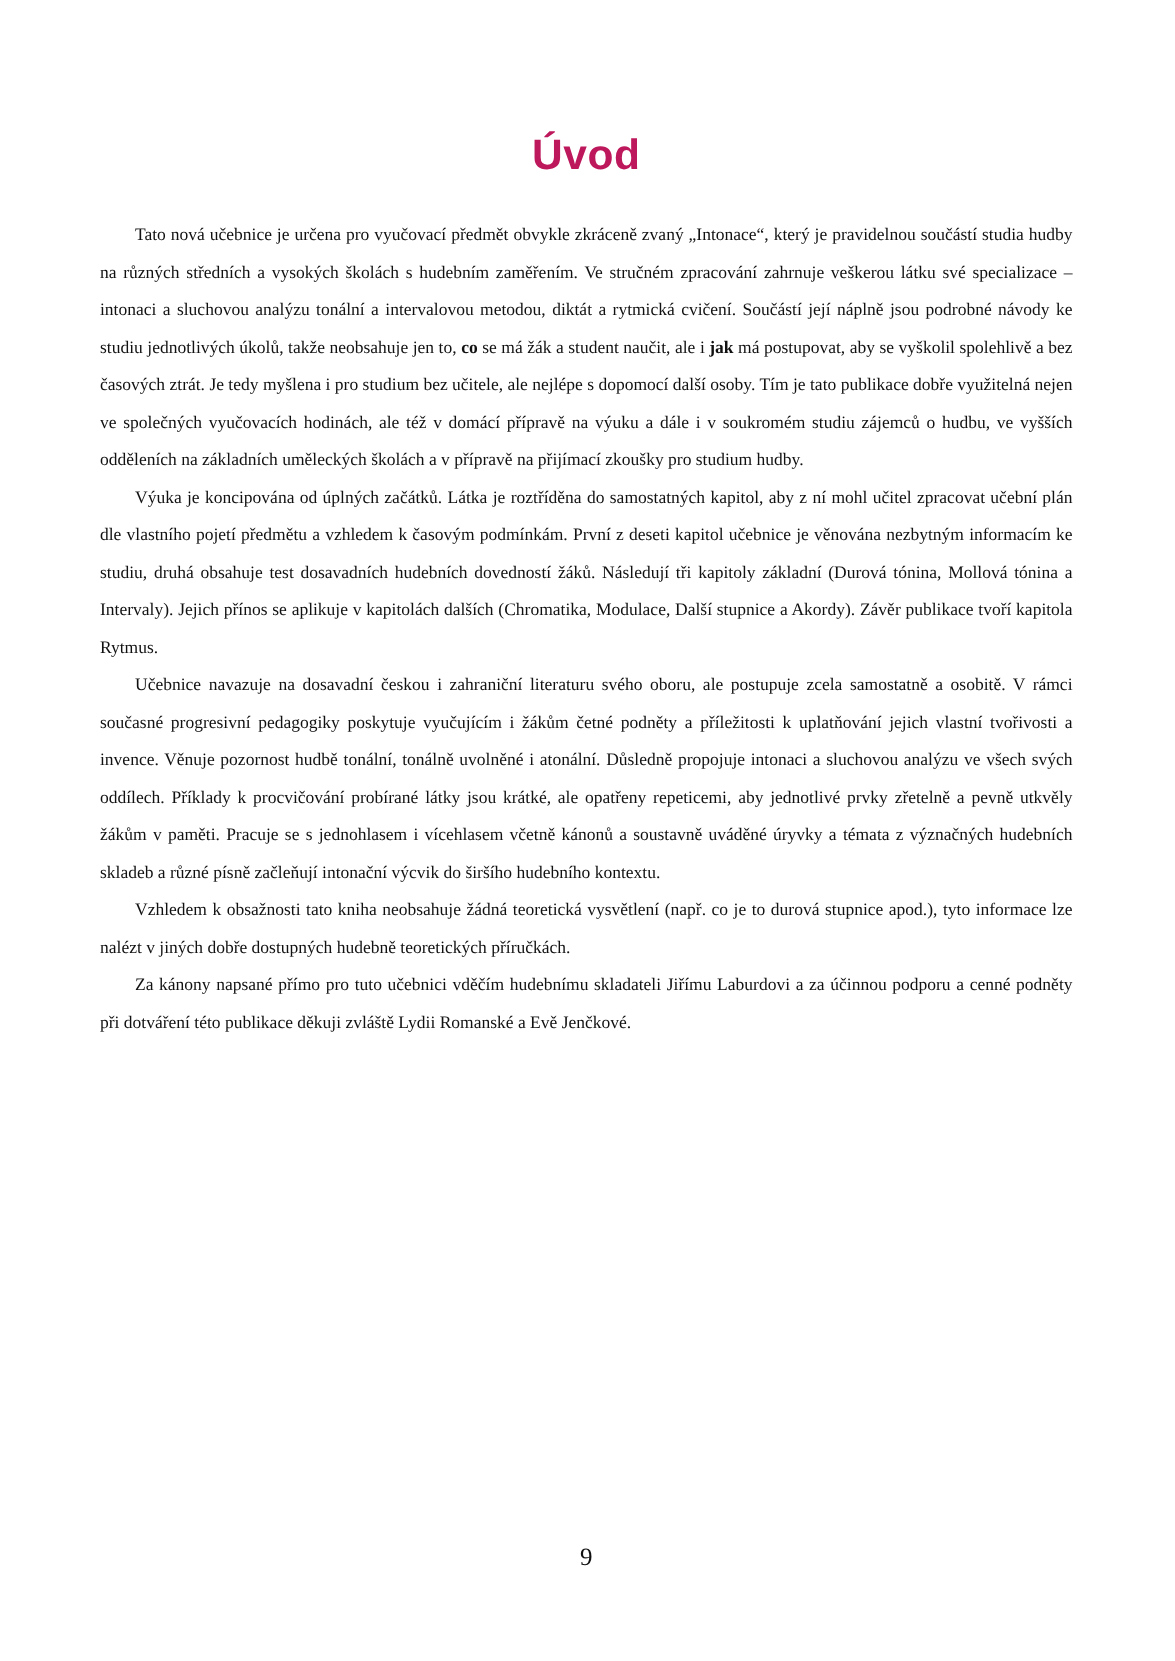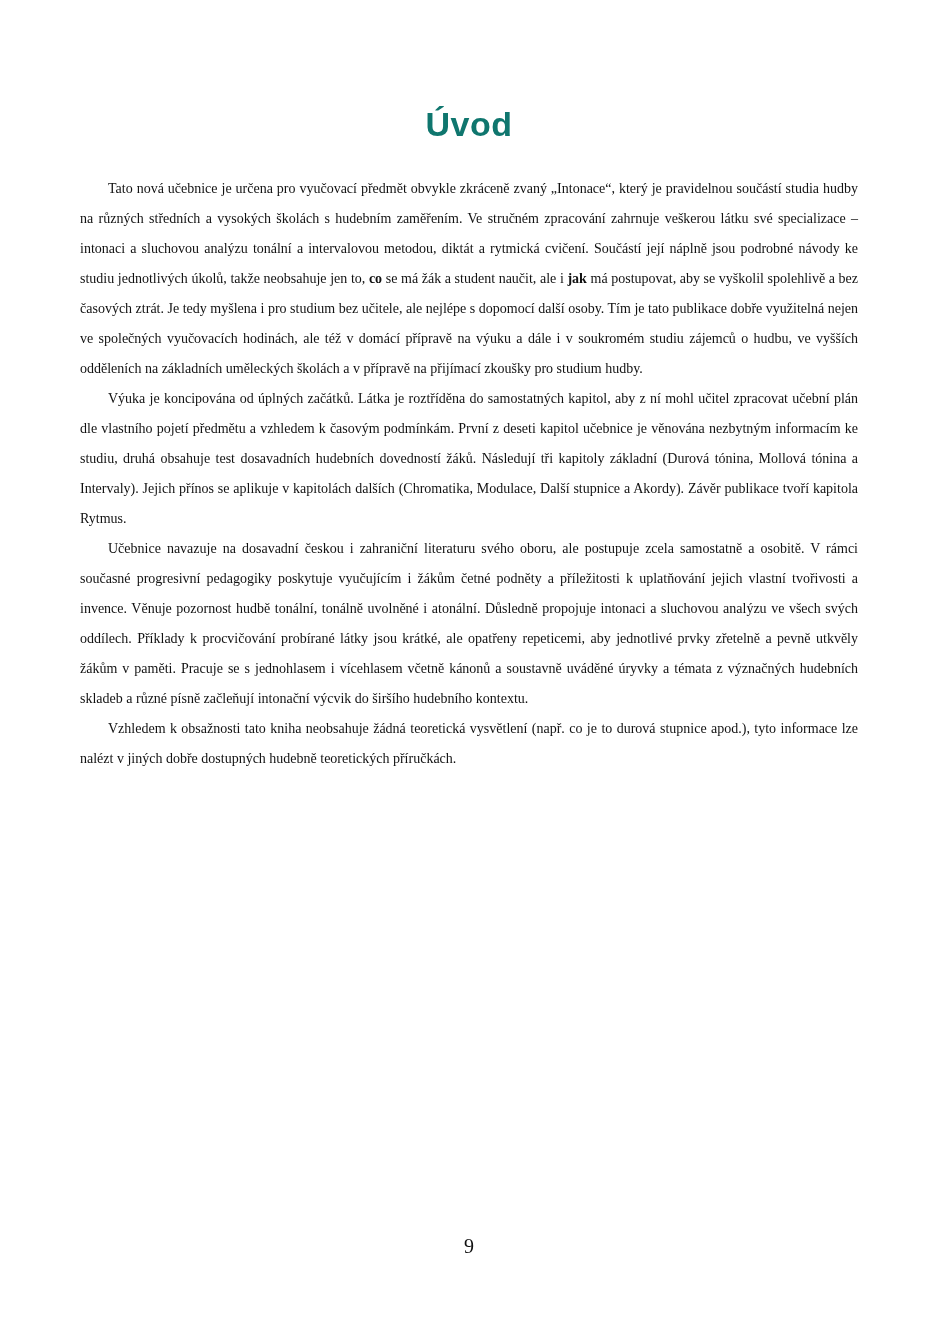--- a/index.html
+++ b/index.html
@@ -21,21 +21,21 @@
     top: 104px;
     left: 80px;
     width: 778px;
     margin: 0;
     text-align: center;
     font-family: "Liberation Sans", sans-serif;
     font-weight: 700;
     font-size: 34px;
     line-height: 40px;
     letter-spacing: 0.5px;
-    color: #0f766e;
+    color: #be185d;
   }
   .body-text {
     position: absolute;
     top: 174px;
     left: 80px;
     width: 778px;
     font-size: 14px;
     line-height: 30px;
     text-align: justify;
     hyphens: auto;
@@ -67,18 +67,19 @@
   <div class="body-text">
 
     <p class="para"><span>Tato nová učebnice je určena pro vyučovací předmět obvykle zkráceně zvaný „Intonace“, který je pravidelnou součástí studia hudby na různých středních a vysokých školách s hudebním zaměřením. Ve stručném zpracování zahrnuje veškerou látku své specializace – intonaci a sluchovou analýzu tonální a intervalovou metodou, diktát a rytmická cvičení. Součástí její náplně jsou podrobné návody ke studiu jednotlivých úkolů, takže neobsahuje jen to, </span><span class="bold">co</span><span> se má žák a student naučit, ale i </span><span class="bold">jak</span><span> má postupovat, aby se vyškolil spolehlivě a bez časových ztrát. Je tedy myšlena i pro studium bez učitele, ale nejlépe s dopomocí další osoby. Tím je tato publikace dobře využitelná nejen ve společných vyučovacích hodinách, ale též v domácí přípravě na výuku a dále i v soukromém studiu zájemců o hudbu, ve vyšších odděleních na základních uměleckých školách a v přípravě na přijímací zkoušky pro studium hudby.</span></p>
 
     <p class="para"><span>Výuka je koncipována od úplných začátků. Látka je roztříděna do samostatných kapitol, aby z ní mohl učitel zpracovat učební plán dle vlastního pojetí předmětu a vzhledem k časovým podmínkám. První z deseti kapitol učebnice je věnována nezbytným informacím ke studiu, druhá obsahuje test dosavadních hudebních dovedností žáků. Následují tři kapitoly základní (Durová tónina, Mollová tónina a Intervaly). Jejich přínos se aplikuje v kapitolách dalších (Chromatika, Modulace, Další stupnice a Akordy). Závěr publikace tvoří kapitola Rytmus.</span></p>
 
     <p class="para"><span>Učebnice navazuje na dosavadní českou i zahraniční literaturu svého oboru, ale postupuje zcela samostatně a osobitě. V rámci současné progresivní pedagogiky poskytuje vyučujícím i žákům četné podněty a příležitosti k uplatňování jejich vlastní tvořivosti a invence. Věnuje pozornost hudbě tonální, tonálně uvolněné i atonální. Důsledně propojuje intonaci a sluchovou analýzu ve všech svých oddílech. Příklady k procvičování probírané látky jsou krátké, ale opatřeny repeticemi, aby jednotlivé prvky zřetelně a pevně utkvěly žákům v paměti. Pracuje se s jednohlasem i vícehlasem včetně kánonů a soustavně uváděné úryvky a témata z význačných hudebních skladeb a různé písně začleňují intonační výcvik do širšího hudebního kontextu.</span></p>
 
     <p class="para"><span>Vzhledem k obsažnosti tato kniha neobsahuje žádná teoretická vysvětlení (např. co je to durová stupnice apod.), tyto informace lze nalézt v jiných dobře dostupných hudebně teoretických příručkách.</span></p>
 
+    <p class="para"><span>Za kánony napsané přímo pro tuto učebnici vděčím hudebnímu skladateli Jiřímu Laburdovi a za účinnou podporu a cenné podněty při dotváření této publikace děkuji zvláště Lydii Romanské a Evě Jenčkové.</span></p>
 
   </div>
 
   <div class="page-number">9</div>
 
 </div>
 
 </body></html>

